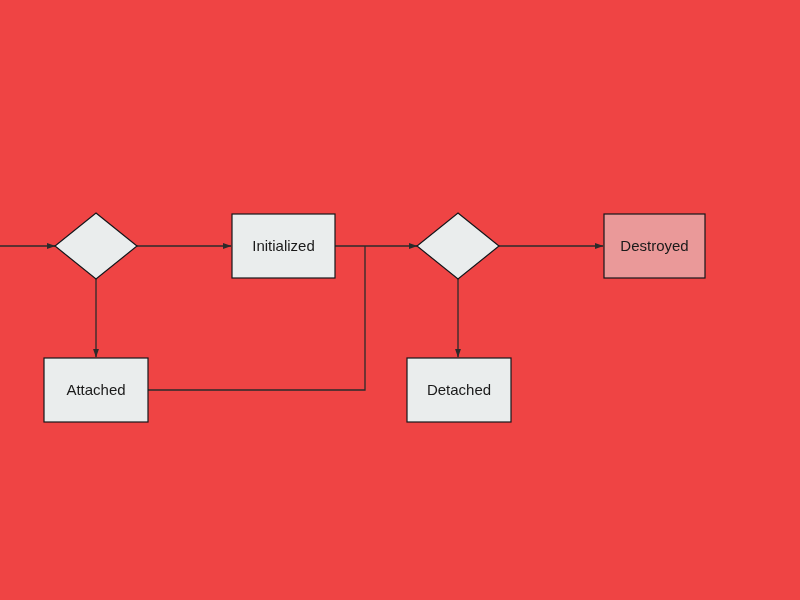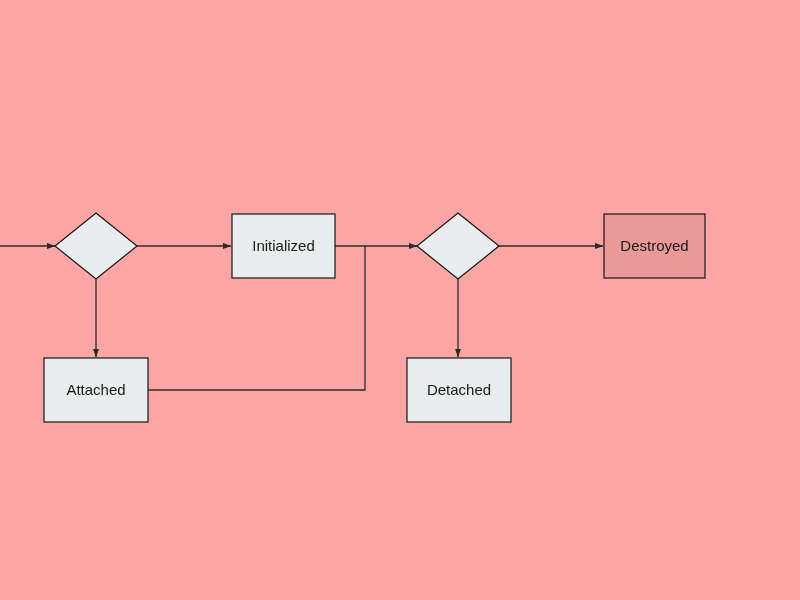--- a/index.html
+++ b/index.html
@@ -41,21 +41,21 @@
     stroke-width: 1.2;
   }
   .edge-line {
     fill: none;
     stroke-width: 1.3;
   }
 </style>
 </head>
 <body>
 
-<div id="canvas" style="background: #fca5a5; text-align: center;">
+<div id="canvas" style="background: #ef4444; text-align: center;">
 
   <svg id="diagram-svg" viewBox="0 0 800 600" xmlns="http://www.w3.org/2000/svg">
 
     <defs>
       <marker id="arrowhead" markerWidth="9" markerHeight="7" refX="8.5" refY="3.5" orient="auto" markerUnits="userSpaceOnUse">
         <polygon points="0 0.4, 9 3.5, 0 6.6" fill="#2b2b2b"></polygon>
       </marker>
     </defs>
 
     <g>

